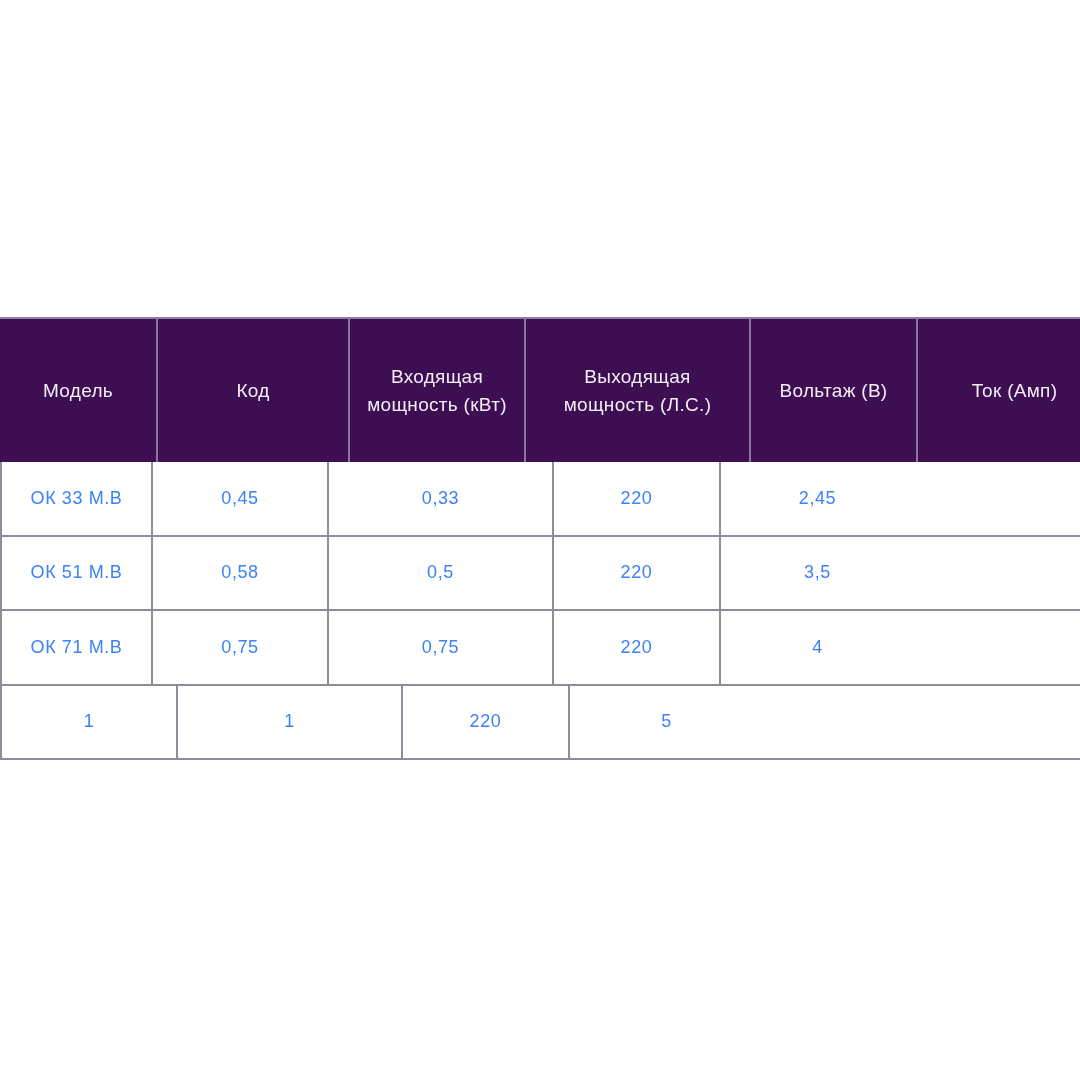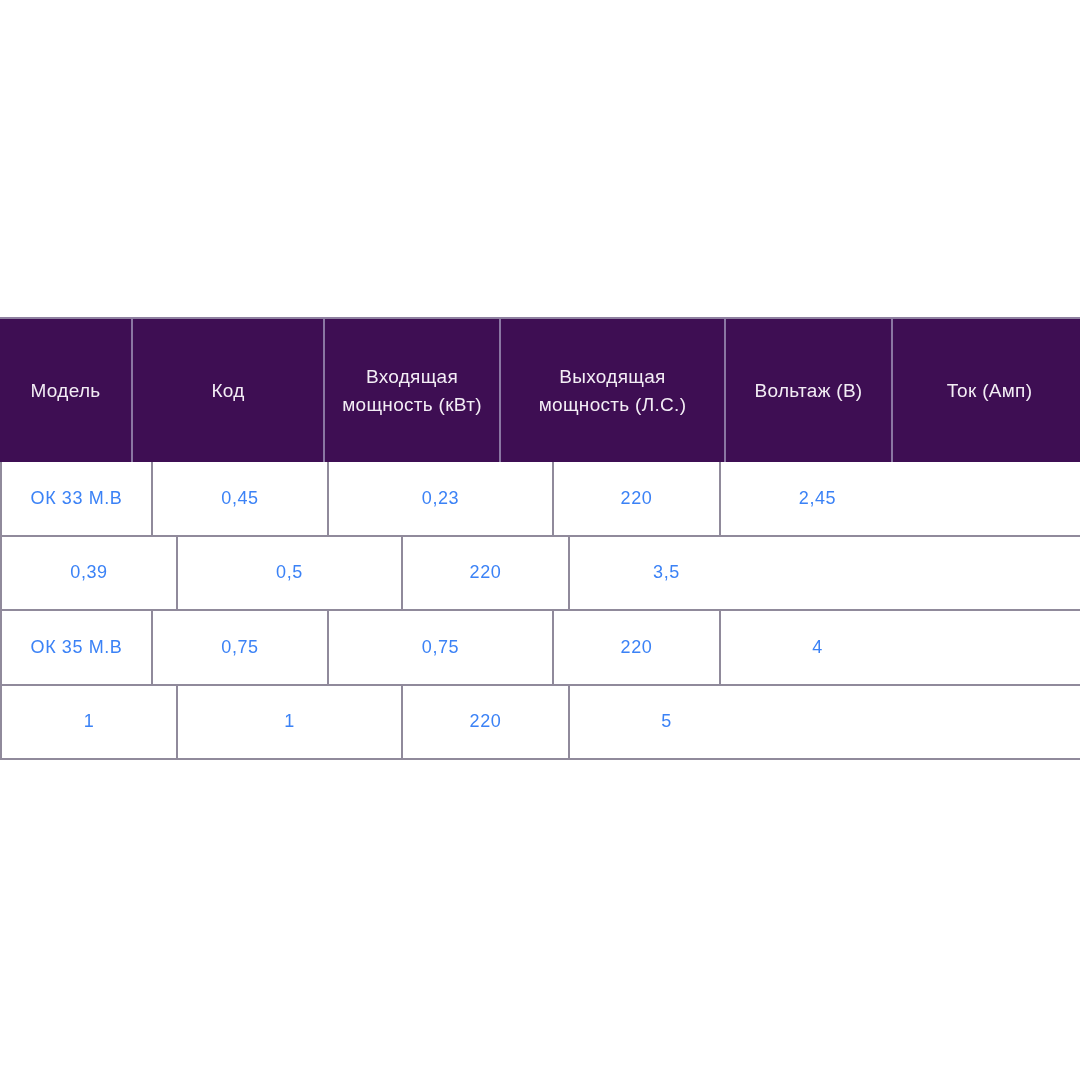--- a/index.html
+++ b/index.html
@@ -58,21 +58,21 @@
     justify-content: center;
     color: #3b82f6;
     font-size: 18px;
     letter-spacing: 0.6px;
     padding: 0 8px;
     box-sizing: border-box;
     border-right: 2px solid #908A9B;
   }
   .td:last-child { border-right: none; }
   
-  .c0 { width: 133px; }
+  .c0 { width: 158px; }
   .c1 { width: 192px; }
   .c2 { width: 176px; }
   .c3 { width: 225px; }
   .c4 { width: 167px; }
   .c5 { width: 193px; }
   .tr .c0 { width: 151px; } 
 </style>
 </head>
 <body>
 
@@ -86,34 +86,35 @@
       <div class="th c3">Выходящая мощность (Л.С.)</div>
       <div class="th c4">Вольтаж (В)</div>
       <div class="th c5">Ток (Амп)</div>
     </div>
 
     <div class="tbody">
 
       <div class="tr">
         <div class="td c0">ОК 33 М.В</div>
         <div class="td c2">0,45</div>
-        <div class="td c3">0,23</div>
+        <div class="td c3">0,33</div>
         <div class="td c4">220</div>
         <div class="td c5">2,45</div>
       </div>
 
       <div class="tr">
-        <div class="td c2">0,39</div>
+        <div class="td c0">ОК 51 М.В</div>
+        <div class="td c2">0,58</div>
         <div class="td c3">0,5</div>
         <div class="td c4">220</div>
         <div class="td c5">3,5</div>
       </div>
 
       <div class="tr">
-        <div class="td c0">ОК 35 М.В</div>
+        <div class="td c0">ОК 71 М.В</div>
         <div class="td c2">0,75</div>
         <div class="td c3">0,75</div>
         <div class="td c4">220</div>
         <div class="td c5">4</div>
       </div>
 
       <div class="tr">
         <div class="td c2">1</div>
         <div class="td c3">1</div>
         <div class="td c4">220</div>

